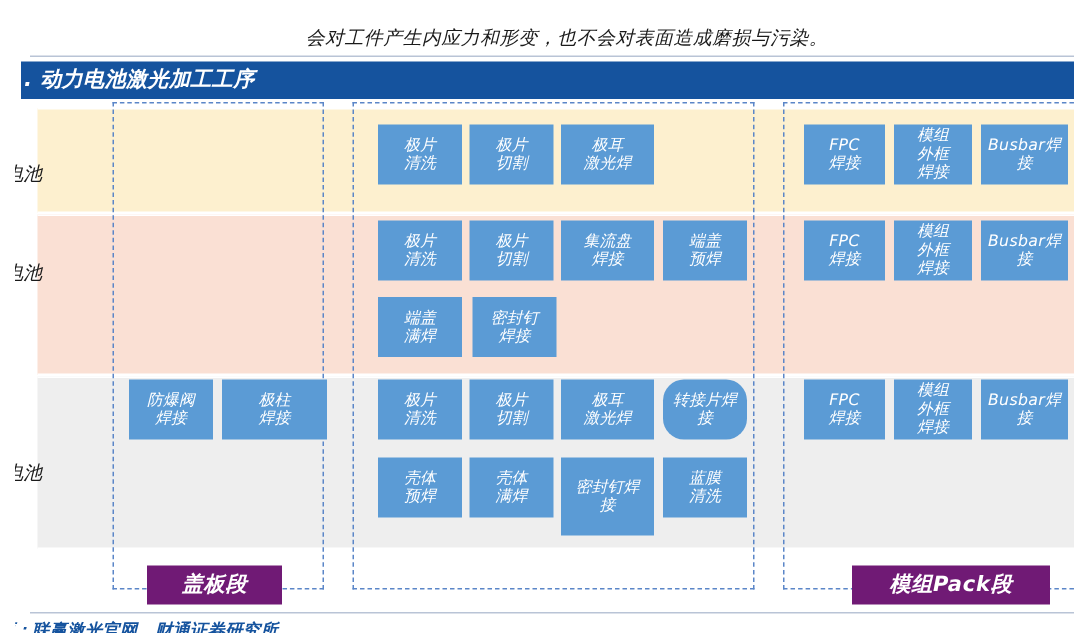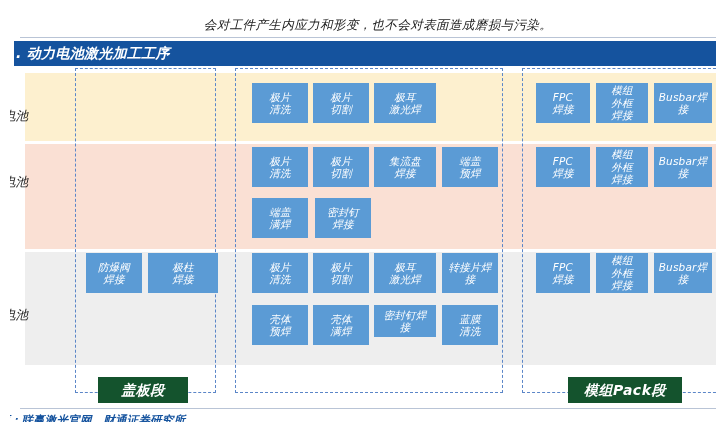--- a/index.html
+++ b/index.html
@@ -71,33 +71,33 @@
     border: 1.6px dashed #5b86c8;
     background: transparent;
   }
   .gf1 { left: 55px;  top: 48px;  width: 141px; height: 325px; }
   .gf2 { left: 215px; top: 48px;  width: 268px; height: 325px; }
   .gf3 { left: 502px; top: 48px;  width: 199px; height: 325px; }
 
   
   .stage-label {
     position: absolute;
-    background: #14532d;
+    background: #701a75;
     color: #ffffff;
     font-size: 14px;
     font-weight: bold;
     text-align: center;
     height: 26px;
     line-height: 26px;
     letter-spacing: .5px;
     white-space: nowrap;
   }
   .sl1 { left: 78px;  top: 357px; width: 90px; }
   .sl2 { left: 306px; top: 357px; width: 88px; }
-  .sl3 { left: 548px; top: 357px; width: 114px; }
+  .sl3 { left: 548px; top: 357px; width: 132px; }
 
   
   .cell {
     position: absolute;
     background: #5b9bd5;
     color: #ffffff;
     font-size: 10.5px;
     line-height: 12.5px;
     text-align: center;
     display: flex;
@@ -188,27 +188,27 @@
 焊接</div>
   <div class="cell" style="left:128px; top:233px; width:70px; height:40px;">极柱
 焊接</div>
 
   <div class="cell" style="left:232px; top:233px; width:56px; height:40px;">极片
 清洗</div>
   <div class="cell" style="left:293px; top:233px; width:56px; height:40px;">极片
 切割</div>
   <div class="cell" style="left:354px; top:233px; width:62px; height:40px;">极耳
 激光焊</div>
-  <div class="cell" style="left:422px; top:233px; width:56px; height:40px;">转接片焊
+  <div class="cell" style="left:422px; top:233px; width:56px; height:40px;border-radius:14px;">转接片焊
 接</div>
   <div class="cell" style="left:232px; top:285px; width:56px; height:40px;">壳体
 预焊</div>
   <div class="cell" style="left:293px; top:285px; width:56px; height:40px;">壳体
 满焊</div>
-  <div class="cell" style="left:354px; top:285px; width:62px; height:32px;">密封钉焊
+  <div class="cell" style="left:354px; top:285px; width:62px; height:52px;">密封钉焊
 接</div>
   <div class="cell" style="left:422px; top:285px; width:56px; height:40px;">蓝膜
 清洗</div>
 
   <div class="cell" style="left:516px; top:233px; width:54px; height:40px;">FPC
 焊接</div>
   <div class="cell" style="left:576px; top:233px; width:52px; height:40px;">模组
 外框
 焊接</div>
   <div class="cell" style="left:634px; top:233px; width:58px; height:40px;">Busbar焊

